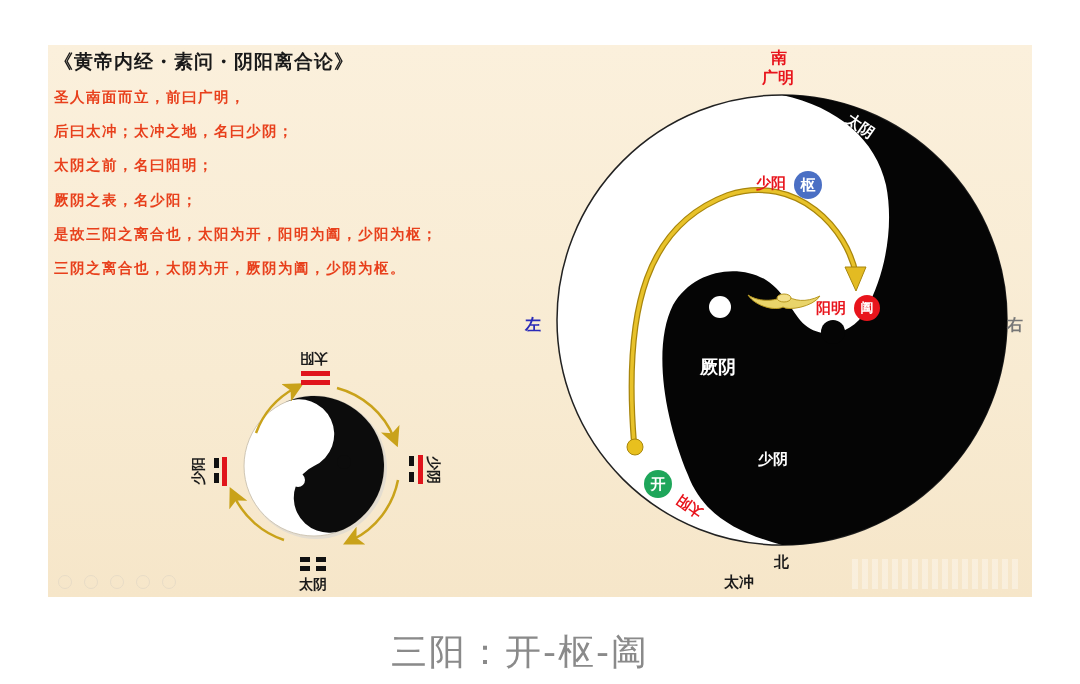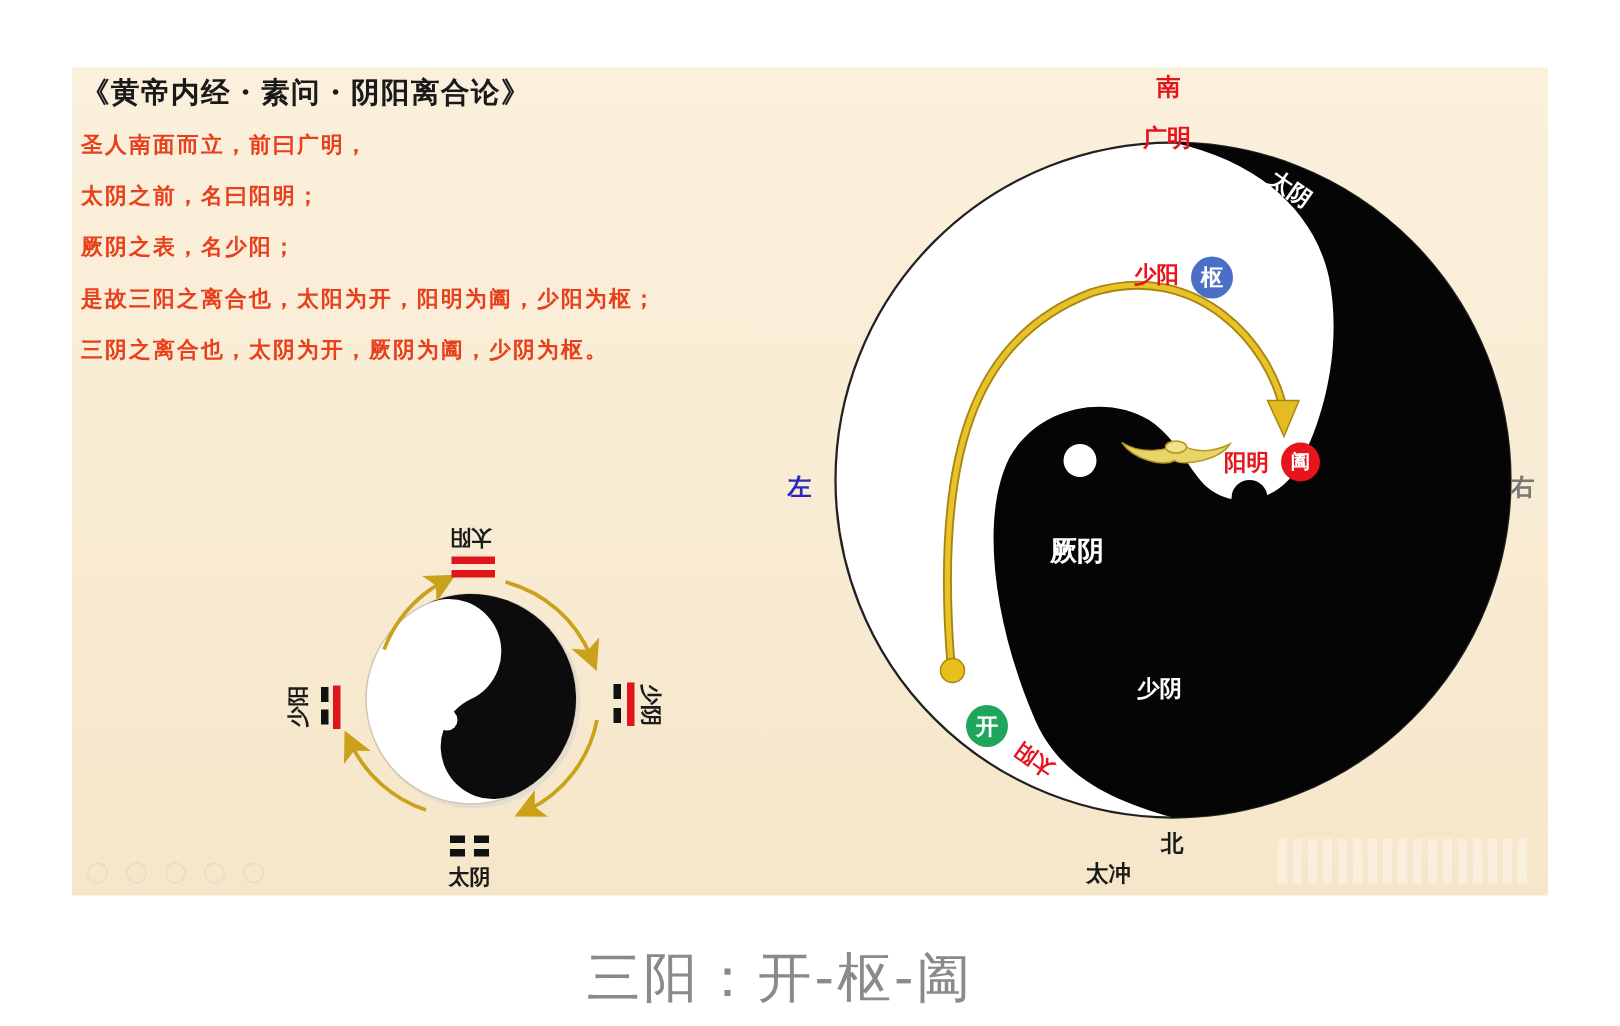--- a/index.html
+++ b/index.html
@@ -24,20 +24,21 @@
              font-family:"DejaVu Sans","Liberation Sans",sans-serif; letter-spacing:2px; }
   svg { position:absolute; left:0; top:0; }
 </style>
 </head>
 <body>
 
 <div class="slide">
   <div class="title">《黄帝内经・素问・阴阳离合论》</div>
   <div class="lines">
     <div class="line">圣人南面而立，前曰广明，</div>
+    <div class="line">后曰太冲；太冲之地，名曰少阴；</div>
     <div class="line">太阴之前，名曰阳明；</div>
     <div class="line">厥阴之表，名少阳；</div>
     <div class="line">是故三阳之离合也，太阳为开，阳明为阖，少阳为枢；</div>
     <div class="line">三阴之离合也，太阴为开，厥阴为阖，少阴为枢。</div>
   </div>
 
   <svg width="984" height="552">
     <defs>
       <marker id="ah" markerWidth="8" markerHeight="8" refX="4" refY="4" orient="auto">
         <path d="M0,0 L8,4 L0,8 L2,4 Z" fill="#c9a21a"></path>
@@ -119,21 +120,21 @@
       <ellipse cx="736" cy="253" rx="7" ry="4" fill="#f3e08a" stroke="#b89820" stroke-width="1"></ellipse>
     </g>
   </svg>
 
   <div class="abs lbl-dark" style="left:252px;top:304px;font-size:14px;transform:rotate(180deg);">太阳</div>
   <div class="abs lbl-dark" style="left:371px;top:416px;font-size:14px;transform:rotate(90deg);">少阴</div>
   <div class="abs lbl-dark" style="left:251px;top:531px;font-size:14px;">太阴</div>
   <div class="abs lbl-dark" style="left:137px;top:417px;font-size:14px;transform:rotate(-90deg);">少阳</div>
 
   <div class="abs lbl-red" style="left:723px;top:3px;font-size:16px;">南</div>
-  <div class="abs lbl-red" style="left:714px;top:37px;font-size:16px;">广明</div>
+  <div class="abs lbl-red" style="left:714px;top:23px;font-size:16px;">广明</div>
   <div class="abs lbl-dark" style="left:726px;top:508px;font-size:15px;">北</div>
   <div class="abs lbl-dark" style="left:676px;top:528px;font-size:15px;">太冲</div>
   <div class="abs" style="left:477px;top:270px;font-size:16px;color:#2a2ab8;font-weight:bold;">左</div>
   <div class="abs" style="left:959px;top:270px;font-size:16px;color:#777;font-weight:bold;">右</div>
   <div class="abs lbl-white" style="left:797px;top:72px;font-size:15px;transform:rotate(35deg);">太阴</div>
   <div class="abs lbl-red" style="left:708px;top:129px;font-size:15px;">少阳</div>
   <div class="badge" style="left:746px;top:126px;background:#4a6fc4;">枢</div>
   <div class="abs lbl-white" style="left:652px;top:274px;font-size:18px;margin-top:36px;">厥阴</div>
   <div class="abs lbl-red" style="left:768px;top:254px;font-size:15px;">阳明</div>
   <div class="badge" style="left:806px;top:250px;background:#e8141c;width:26px;height:26px;font-size:13px;">阖</div>

